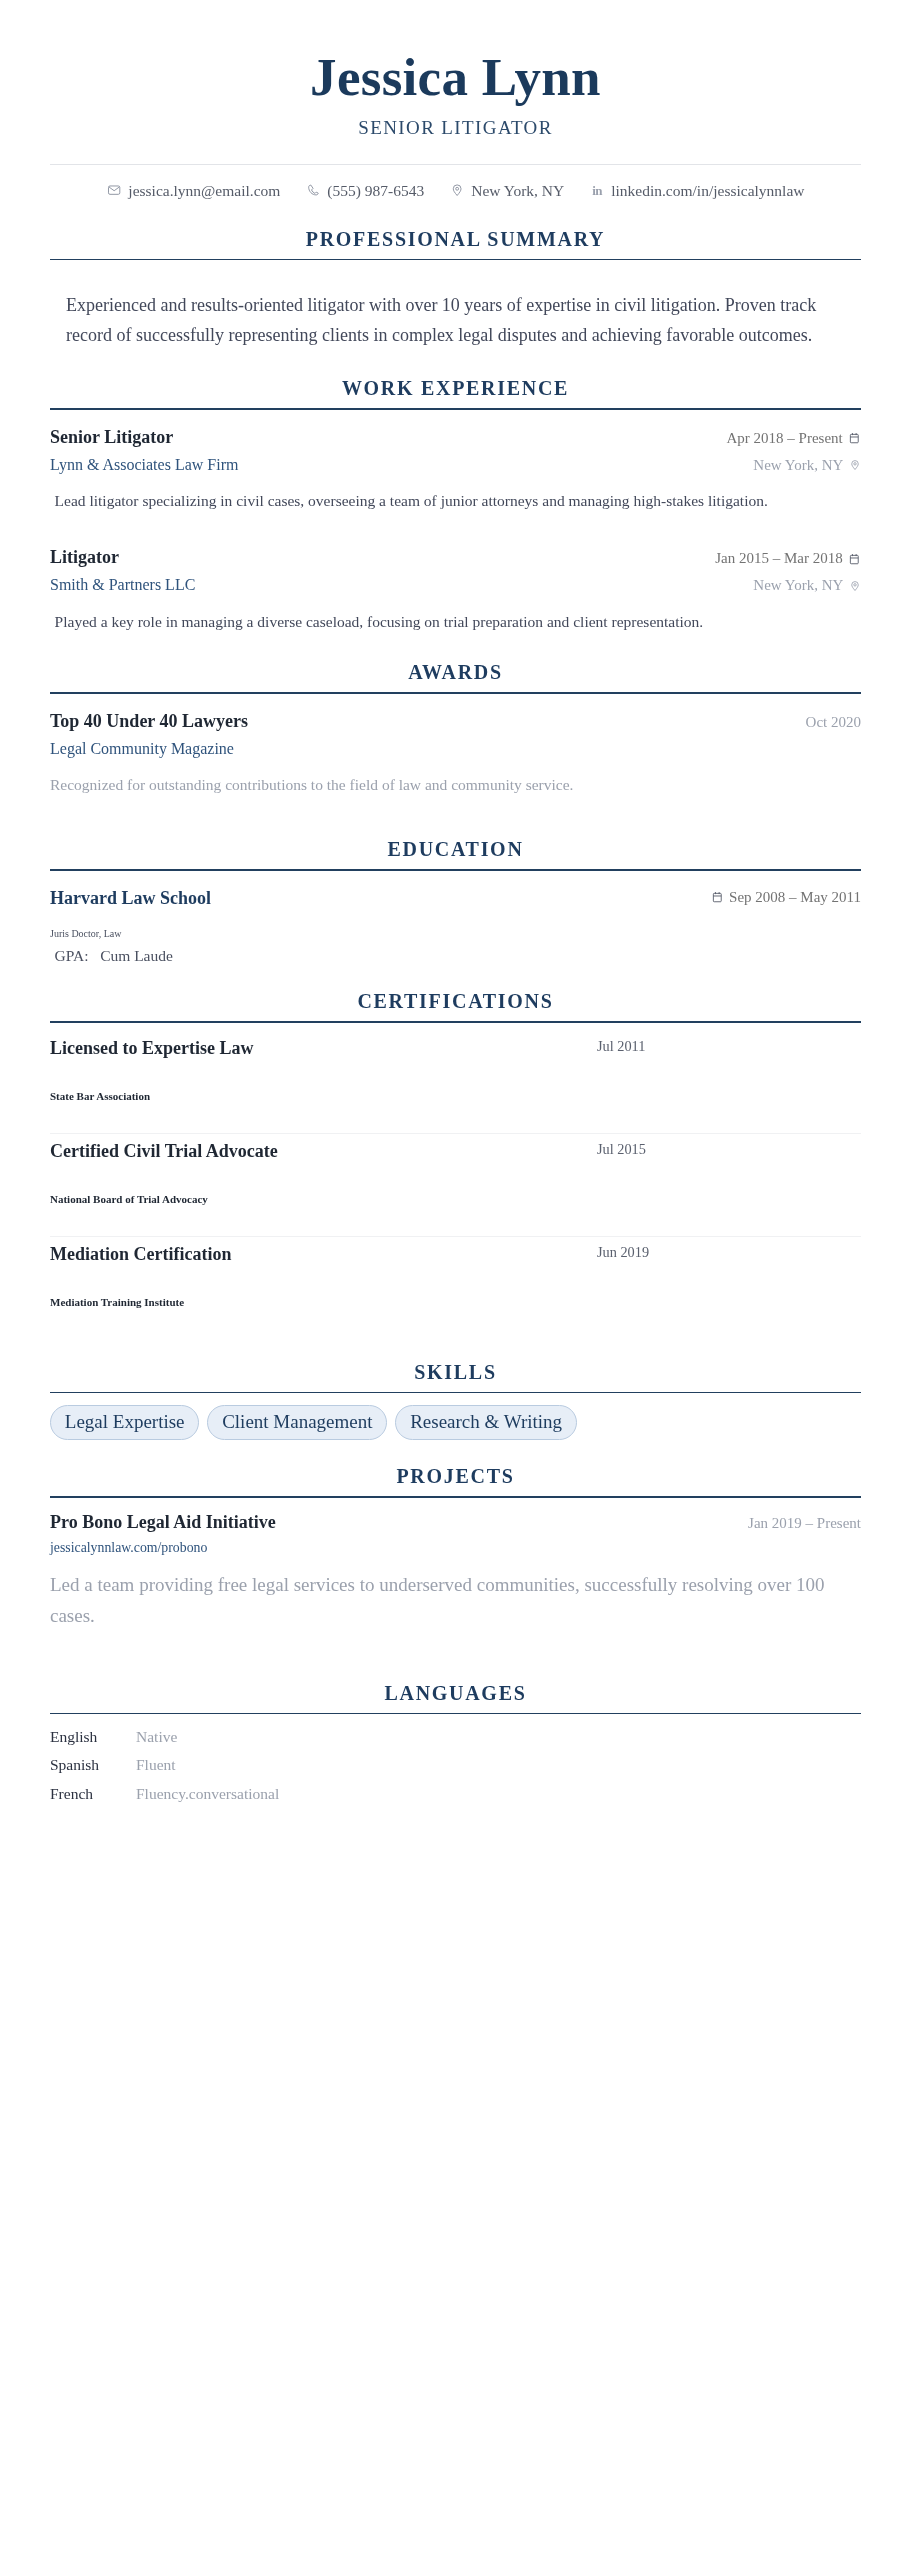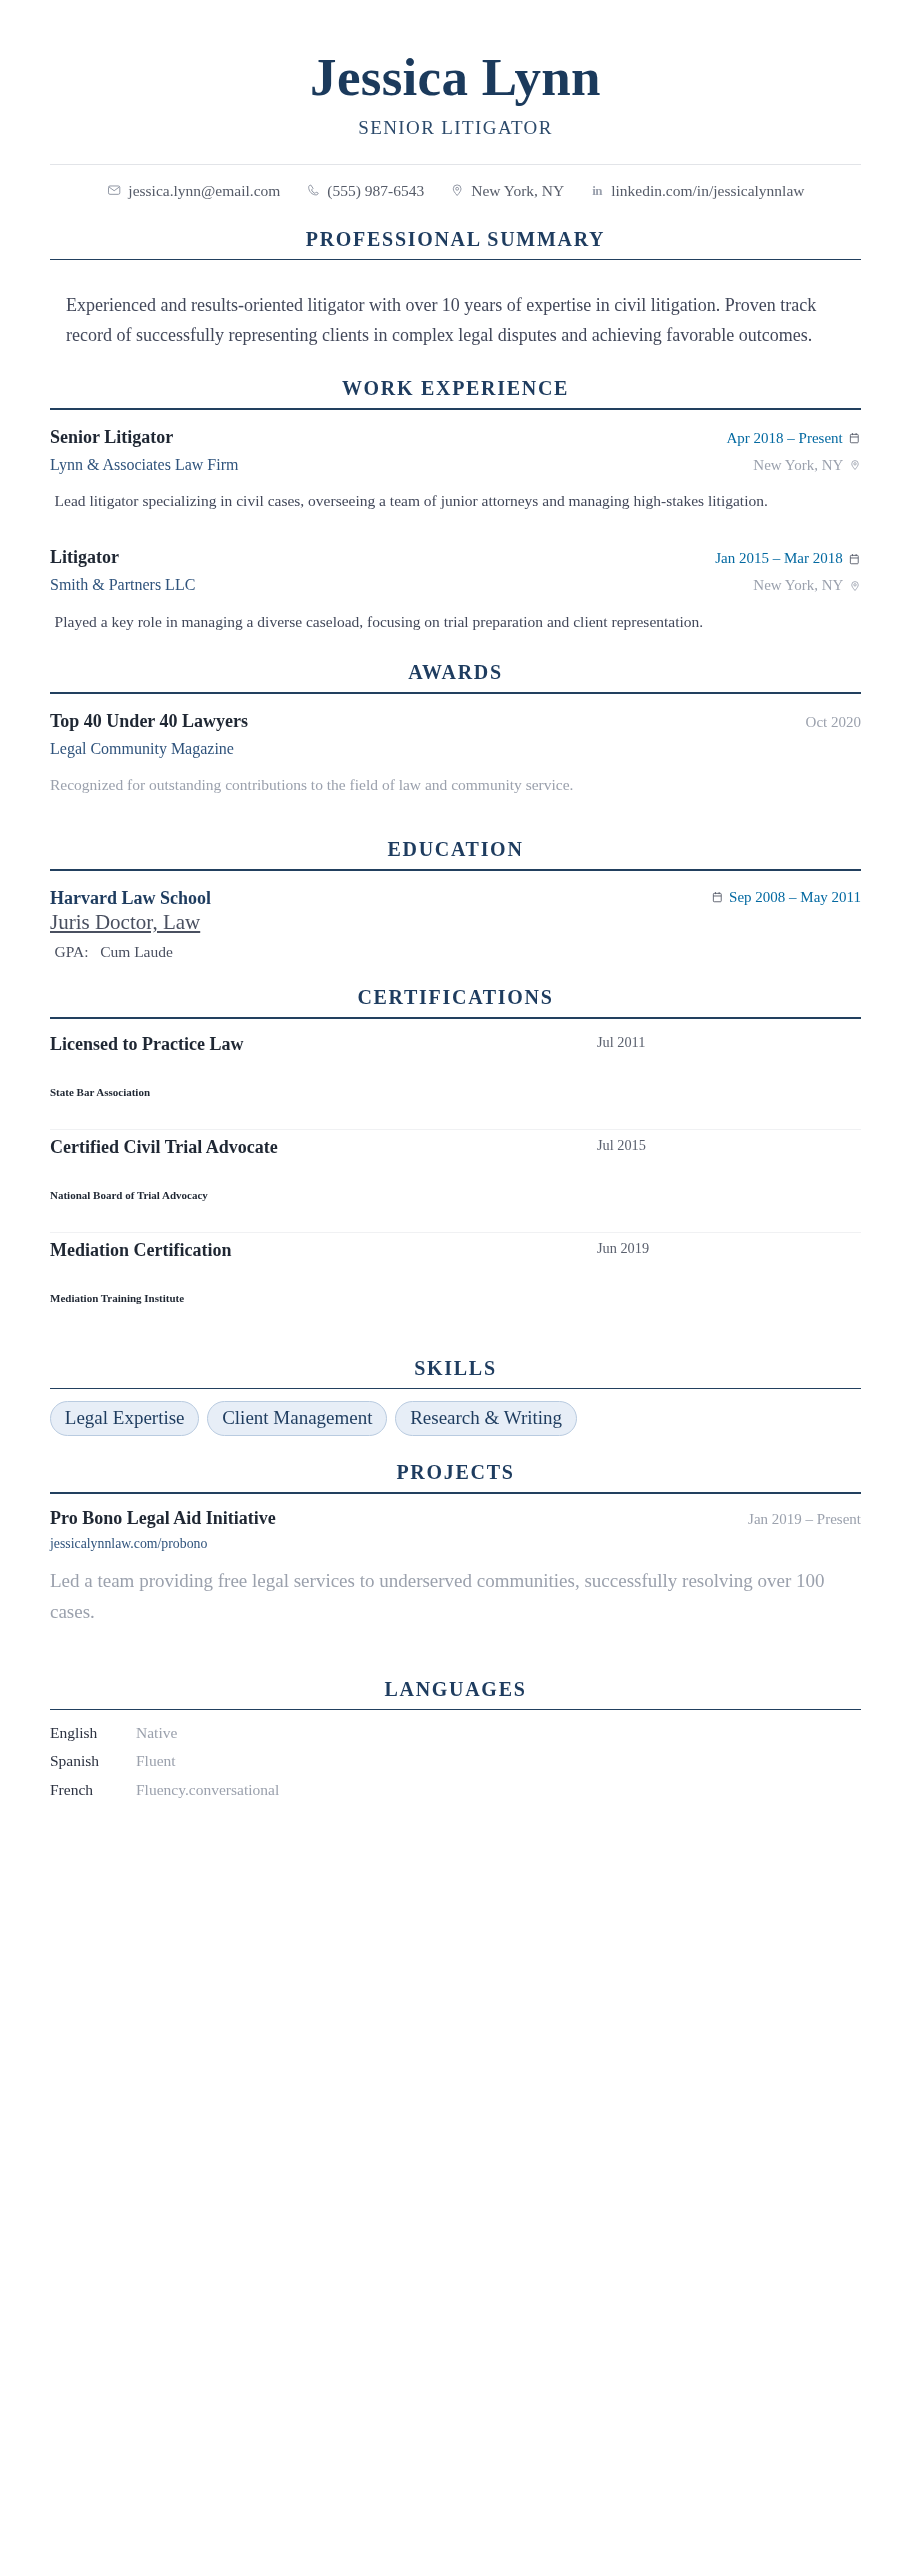--- a/index.html
+++ b/index.html
@@ -125,21 +125,21 @@
     gap: 9.2px;
   }
   .entry-title {
     font-size: 18px;
     font-weight: 700;
     color: #1f2733;
     line-height: 1.35;
   }
   .entry-meta {
     font-size: 15px;
-    color: #0369a1;
+    color: #737373;
     display: inline-flex;
     align-items: center;
     gap: 5.7px;
     white-space: nowrap;
   }
   .entry-meta .m-icon {
     display: inline-flex;
     align-items: center;
     color: #555b68;
   }
@@ -189,24 +189,23 @@
   }
   .cert-row {
     display: flex;
     justify-content: space-between;
     align-items: flex-start;
   }
   .cert-date-col { width: 264px; margin-left: 24px; }
 
   
   .edu-degree {
-    font-size: 21px;
+    font-size: 10px;
     color: #4a5060;
-    margin-top: 0;
-    text-decoration: underline;
+    margin-top: 18px;
   }
   .edu-gpa {
     font-size: 15.5px;
     color: #4a5060;
     margin-top: 8px;
     padding-left: 4.6px;
   }
 
   
   .skills-wrap {
@@ -414,21 +413,21 @@
       </div>
     </div>
 
     <div class="section" style="margin-top:25px">
       <div class="section-title">CERTIFICATIONS</div>
       <div class="section-rule"></div>
       <div class="section-body" style="padding-top:8px">
 
         <div class="cert-entry">
           <div class="cert-row">
-            <span class="cert-title">Licensed to Practice Law</span>
+            <span class="cert-title">Licensed to Expertise Law</span>
             <span class="cert-date-col"><span class="cert-date">Jul 2011</span></span>
           </div>
           <div class="cert-issuer">State Bar Association</div>
         </div>
 
         <div class="cert-entry">
           <div class="cert-row">
             <span class="cert-title">Certified Civil Trial Advocate</span>
             <span class="cert-date-col"><span class="cert-date">Jul 2015</span></span>
           </div>

